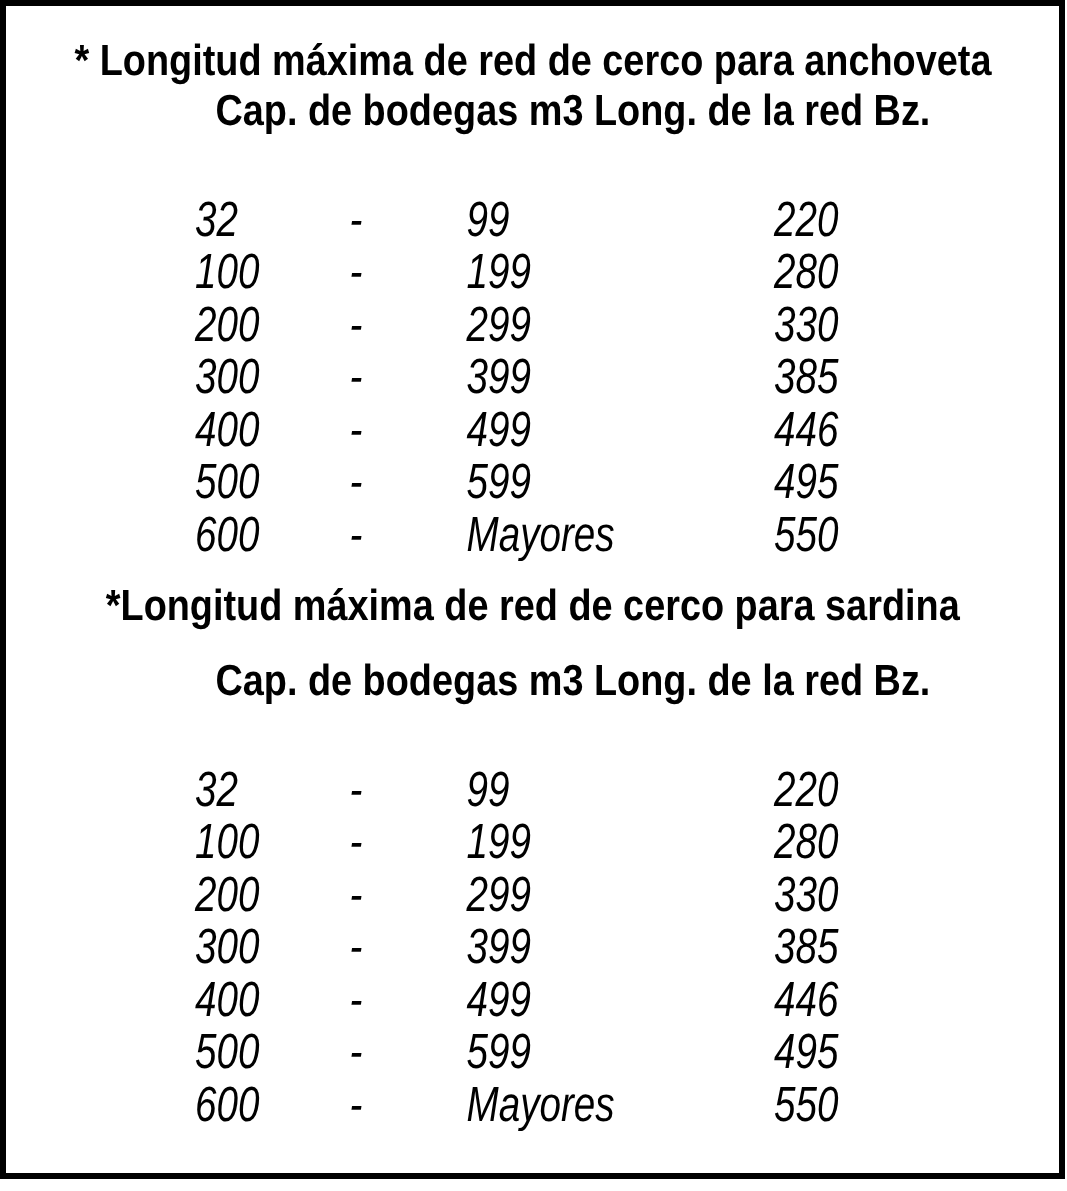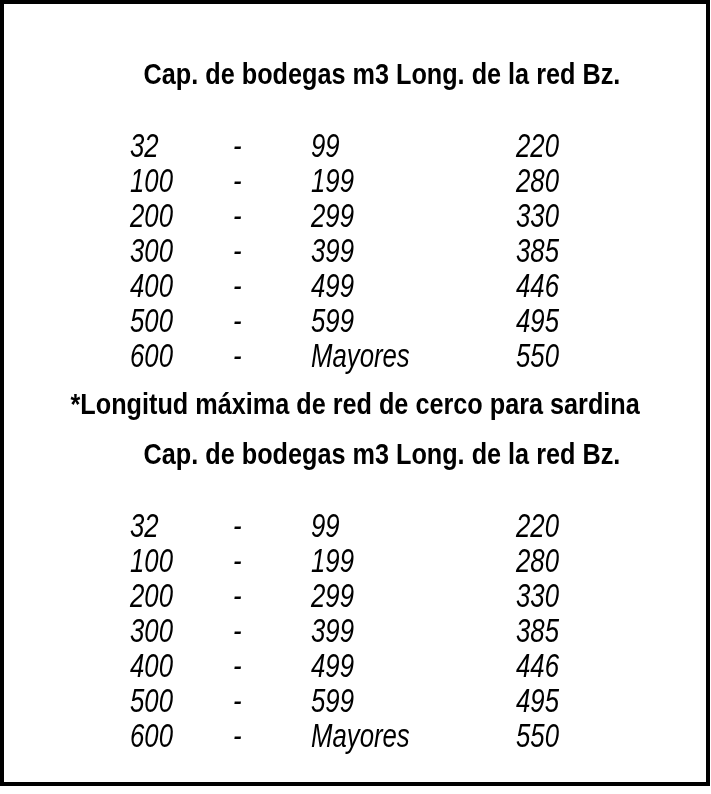--- a/index.html
+++ b/index.html
@@ -87,20 +87,23 @@
   #sec2-rows   { top: 508px; }
 </style>
 </head>
 <body>
 
 <div class="page">
   <div class="frame"></div>
 
   <div class="content">
 
+    <div class="title-line" id="sec1-title">
+      <span>* Longitud máxima de red de cerco para anchoveta</span>
+    </div>
     <div class="header-line" id="sec1-header">
       <span>Cap. de bodegas m3 Long. de la red Bz.</span>
     </div>
 
     <div class="rows" id="sec1-rows">
       <div class="row">
         <span class="cell c-min">32</span>
         <span class="cell c-sep">-</span>
         <span class="cell c-max">99</span>
         <span class="cell c-length">220</span>

